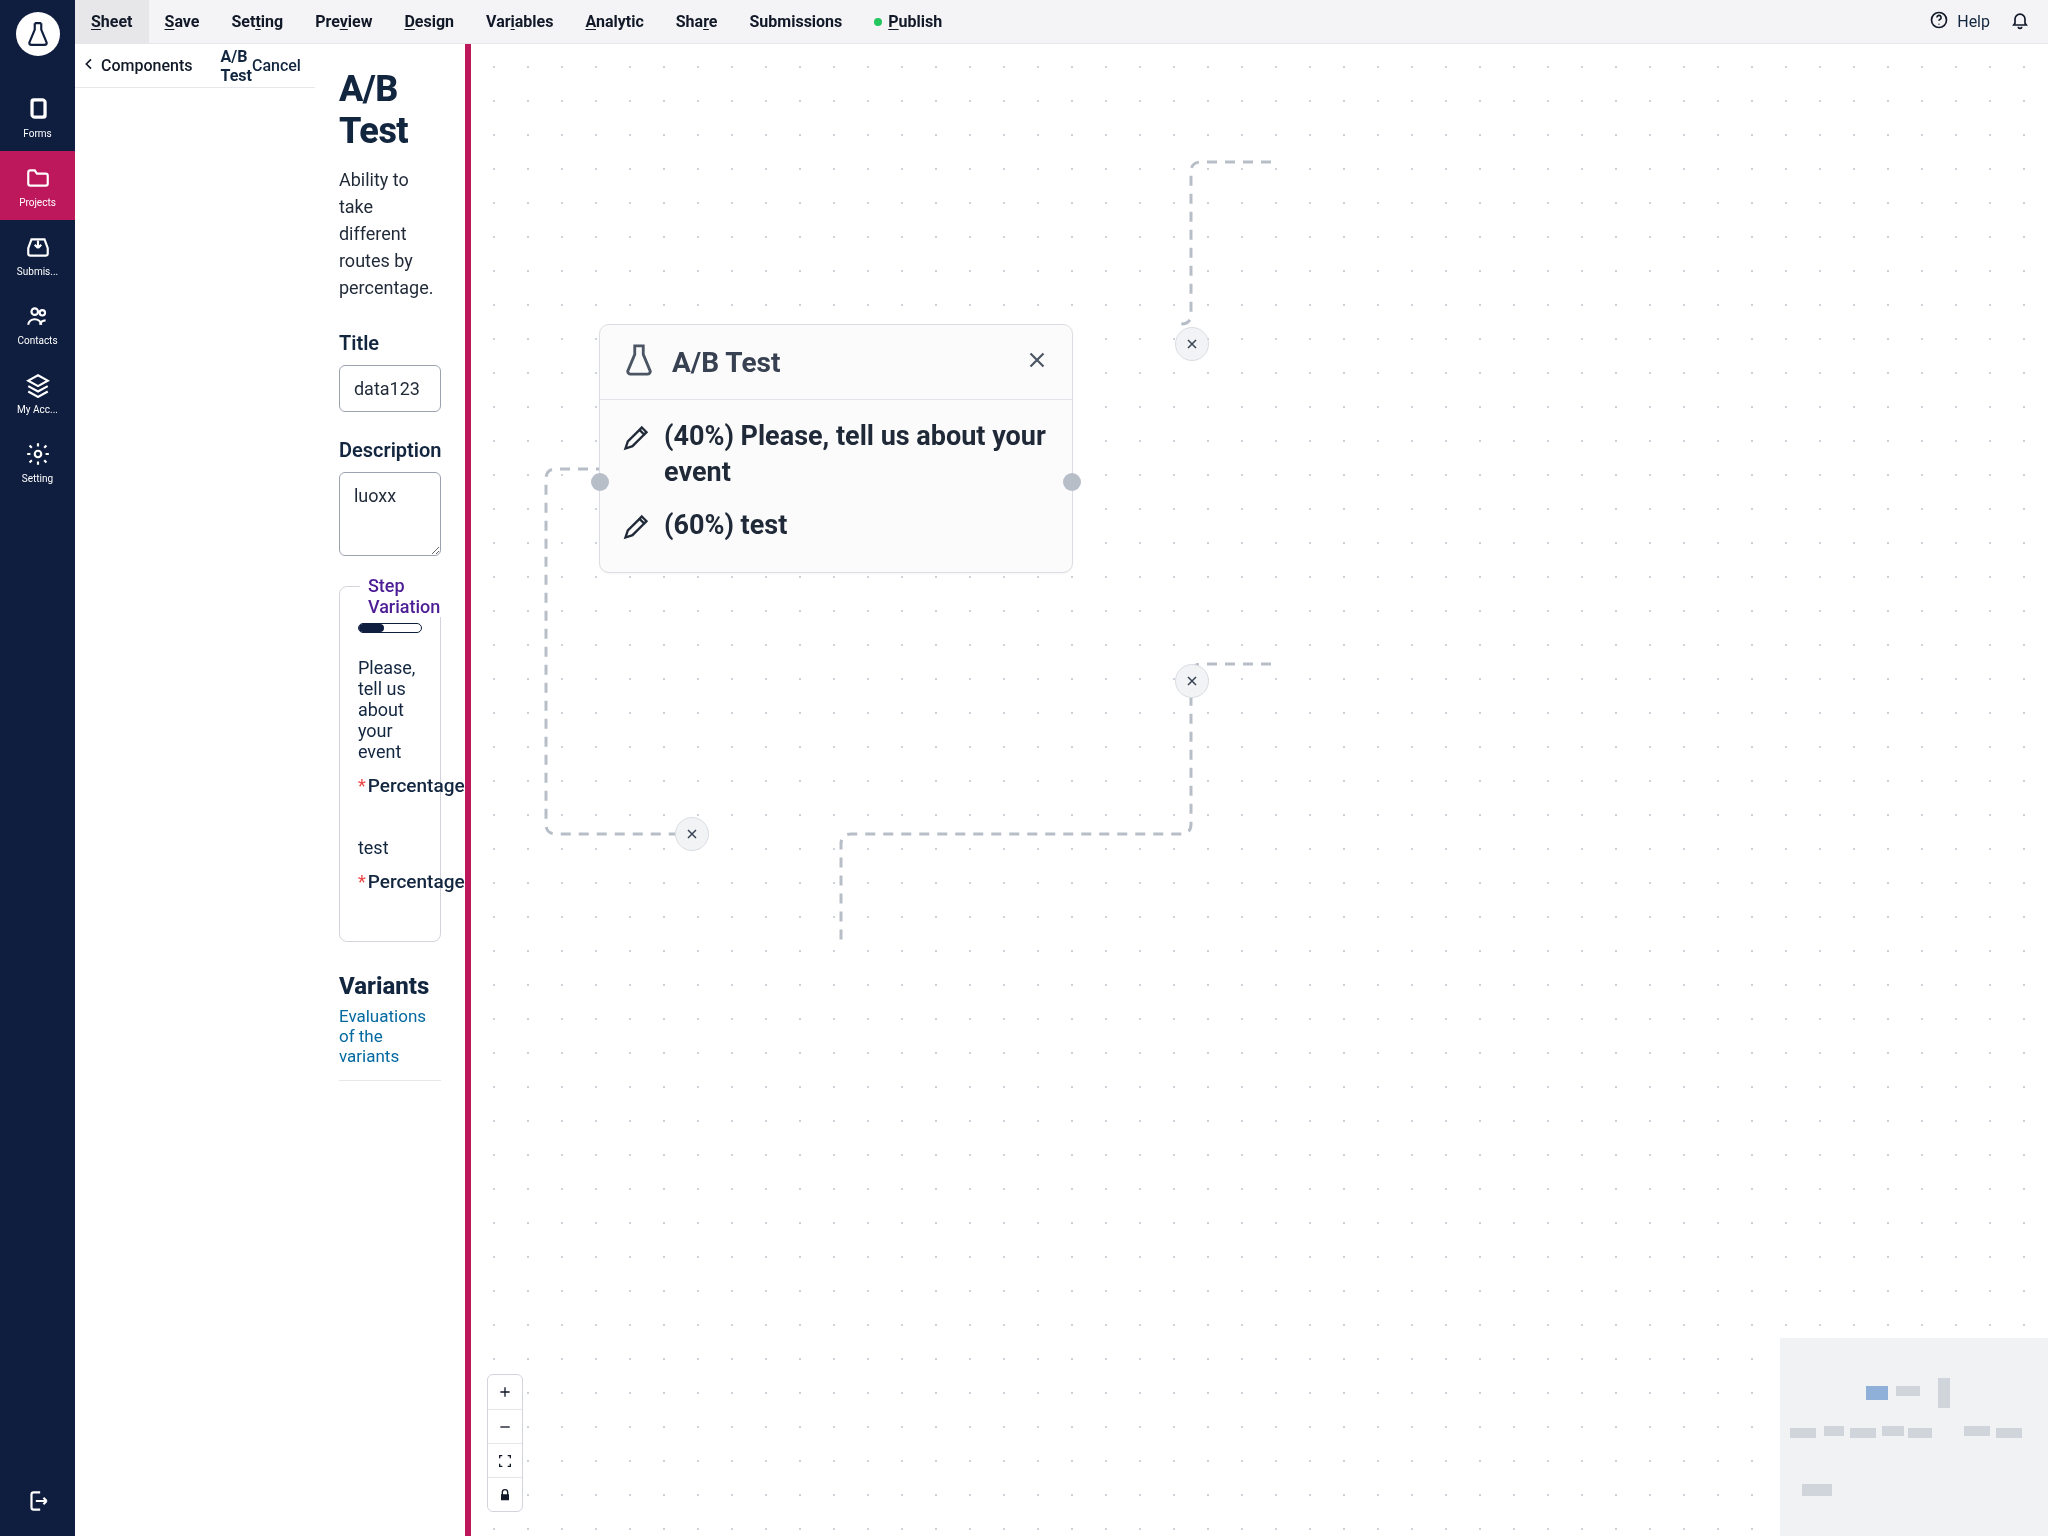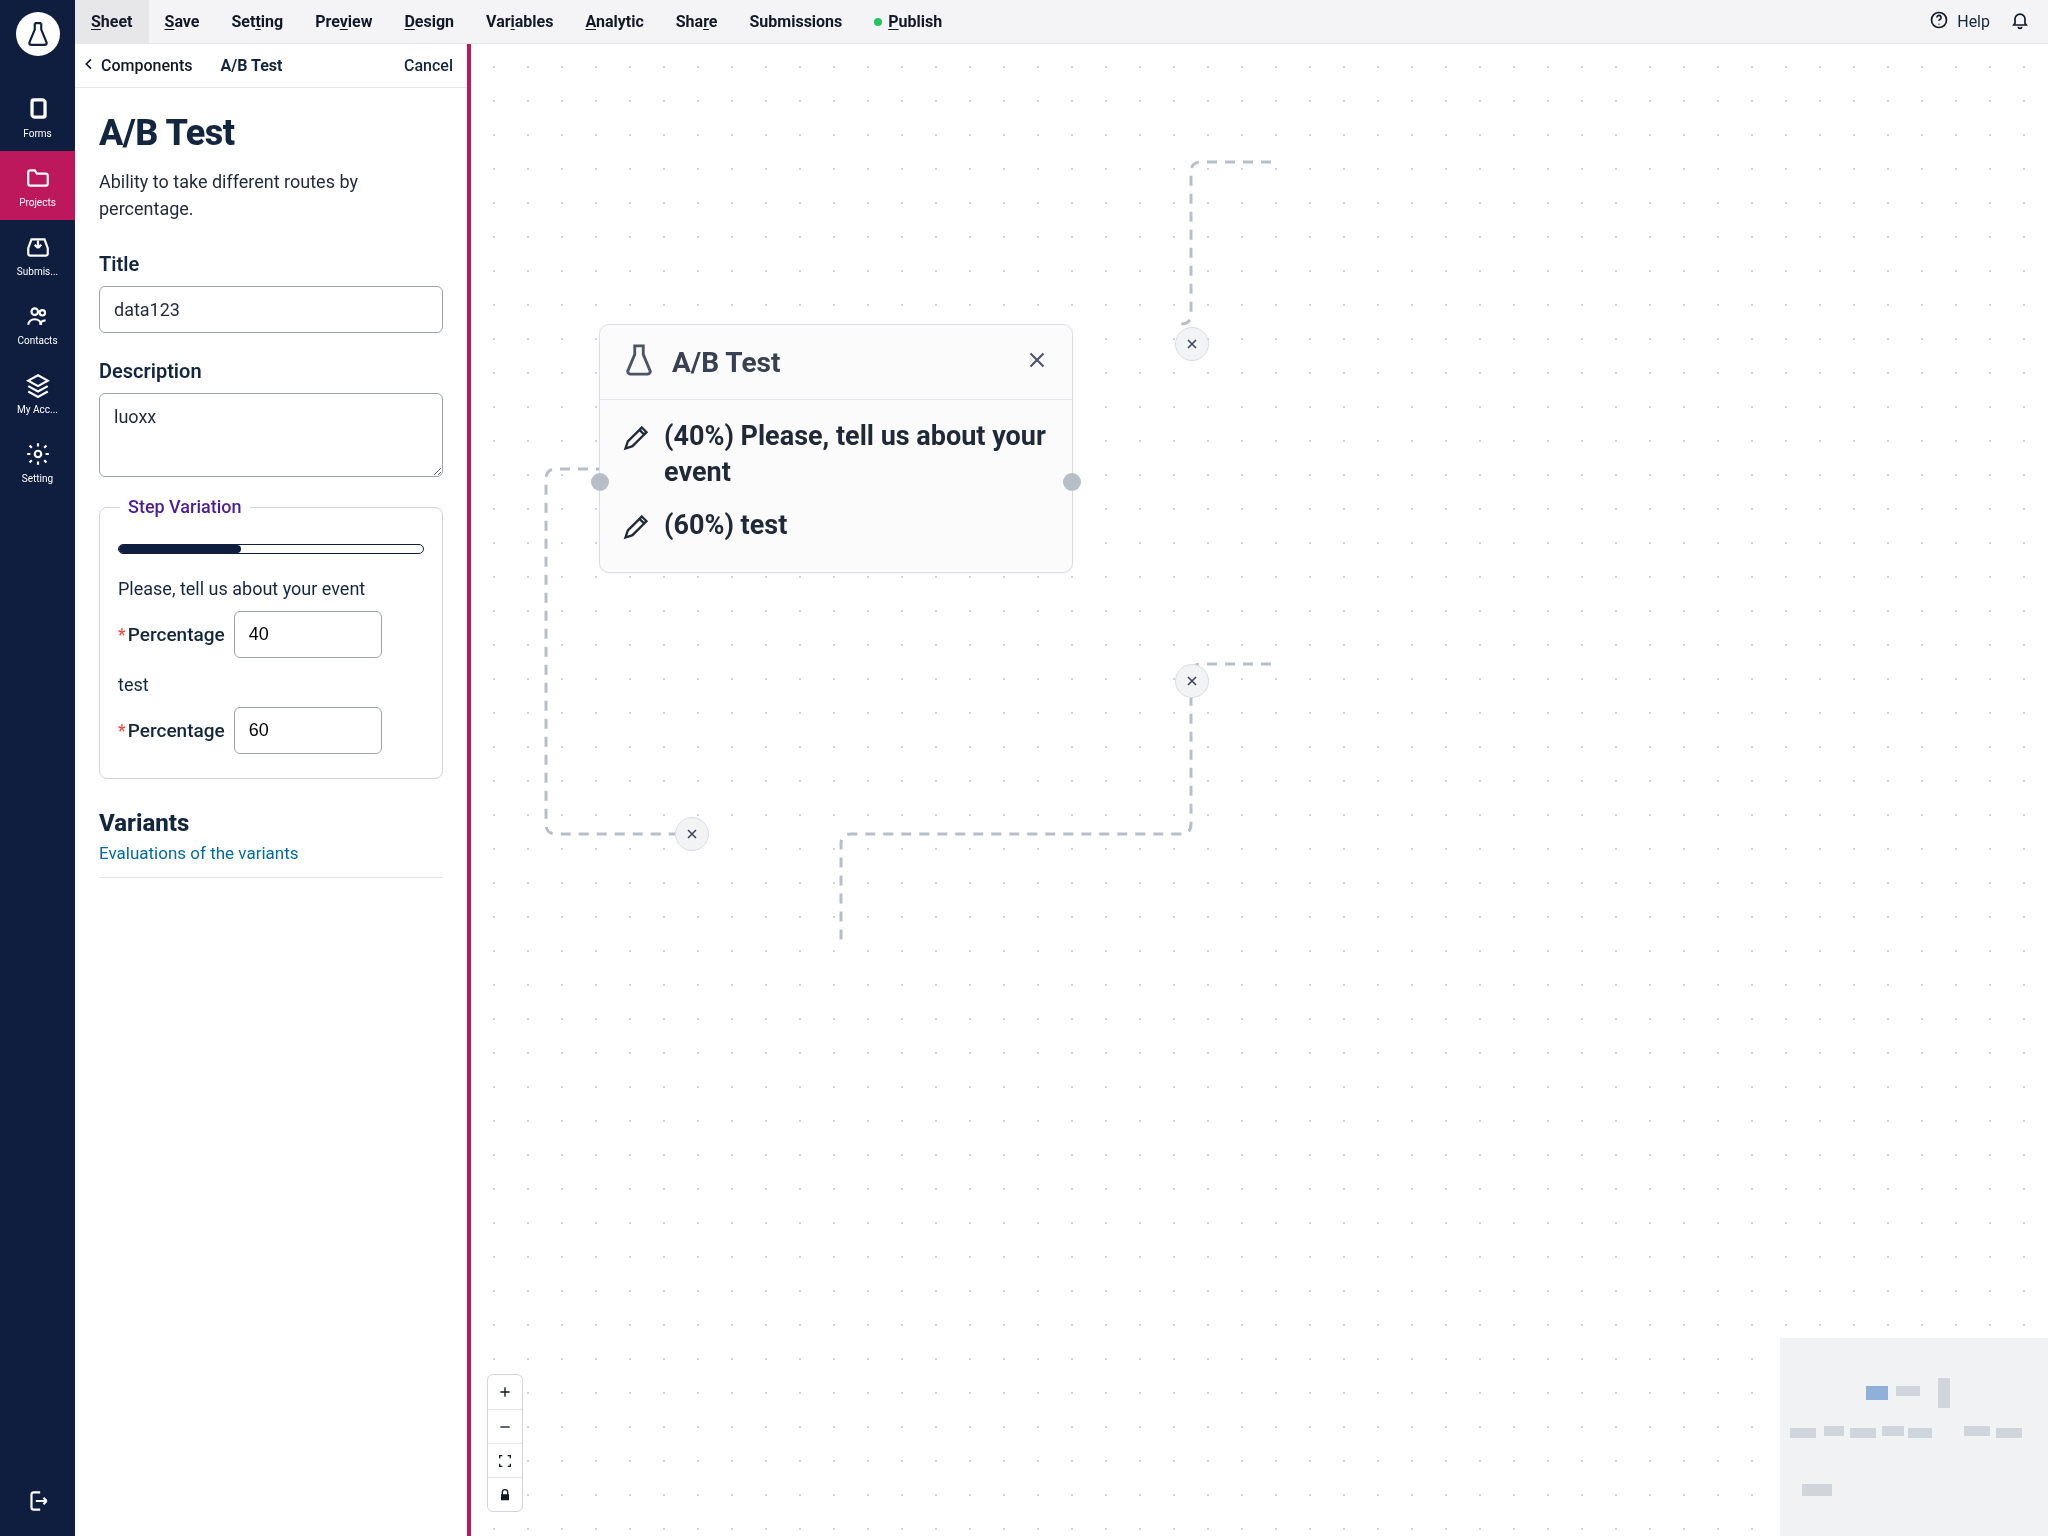--- a/index.html
+++ b/index.html
@@ -34,21 +34,21 @@
   .topbar .menu .mi .ul { text-decoration: underline; text-underline-offset: 2px; }
   .topbar .menu .mi .dot { width:8px; height:8px; border-radius:50%; background:#22C55E; display:inline-block; margin-right:6px; }
   .topbar .right { margin-left:auto; display:flex; align-items:center; gap: 20px; }
   .topbar .help { display:flex; align-items:center; gap:8px; cursor:pointer; }
   .topbar svg { width:20px; height:20px; stroke:#111827; fill:none; stroke-width:2; }
 
   
   .workspace { flex:1; display:flex; min-height:0; }
 
   
-  .panel { width: 396px; flex: 0 0 396px; border-right: 4px solid #be185d; display:flex; flex-direction:column; min-height:0; }
+  .panel { width: 396px; flex: 0 0 396px; border-right: 6px solid #be185d; display:flex; flex-direction:row; min-height:0; }
   .panel-header { height: 44px; border-bottom:1px solid #E5E7EB; display:flex; align-items:center; padding: 0 14px 0 6px; font-size:16px; }
   .panel-header .back { display:flex; align-items:center; gap:4px; cursor:pointer; font-weight:500; color:#111827; }
   .panel-header .back svg { width:16px; height:16px; stroke:#111827; stroke-width:2.4; fill:none; }
   .panel-header .crumb-title { font-weight:700; margin-left: 28px; }
   .panel-header .cancel { margin-left:auto; font-weight:500; cursor:pointer; }
 
   .panel-body { padding: 24px 24px 40px; overflow-y:auto; }
   .panel-body h1 { font-size: 36px; font-weight:800; letter-spacing:-0.5px; margin-bottom: 14px; }
   .panel-body .desc { font-size: 18px; color:#1F2937; line-height:1.5; margin-bottom: 30px; }
   .field-label { font-size: 20px; font-weight:600; margin-bottom: 10px; }
@@ -56,21 +56,21 @@
     width: 100%; border:1px solid #9CA3AF; border-radius:6px; padding: 12px 14px; font-size:18px; font-family:inherit; color:#1F2937;
   }
   .text-area { height: 84px; resize: both; }
   .field-block { margin-bottom: 26px; }
 
   .fieldset { border:1px solid #D1D5DB; border-radius:8px; padding: 20px 18px 24px; position:relative; margin-bottom: 30px; }
   .fieldset .legend { position:absolute; top:-12px; left:20px; background:#fff; padding:0 8px; font-size:18px; font-weight:500; color:#4c1d95; }
   .slider-track { position:relative; height:10px; border:1px solid #0F1E3E; border-radius:8px; background:#fff; margin: 16px 0 24px; }
   .slider-fill { position:absolute; left:0; top:0; bottom:0; background:#0F1E3E; border-radius:8px; }
   .variant-name { font-size:18px; margin: 16px 0 12px; }
-  .pct-row { display:flex; align-items:center; gap: 9px; }
+  .pct-row { display:flex; gap: 9px; }
   .pct-row .req { color:#EF4444; font-size:18px; margin-right:2px; }
   .pct-row .lbl { font-size:19px; font-weight:500; flex:0 0 auto; }
   .pct-input { border:1px solid #9CA3AF; border-radius:6px; padding:12px 14px; font-size:18px; width: 148px; }
 
   .panel-body h2 { font-size:24px; font-weight:800; margin-bottom:6px; }
   .panel-body .sub { font-size:17px; color:#0369a1; margin-bottom: 14px; }
 
   
   .canvas-wrap { flex:1; position:relative; background:#fff; overflow:hidden; }
   .dotgrid { position:absolute; inset:0; background-image: radial-gradient(#CDD3DB 1.2px, transparent 1.2px); background-size: 34px 34px; background-position: 6px 6px; }

